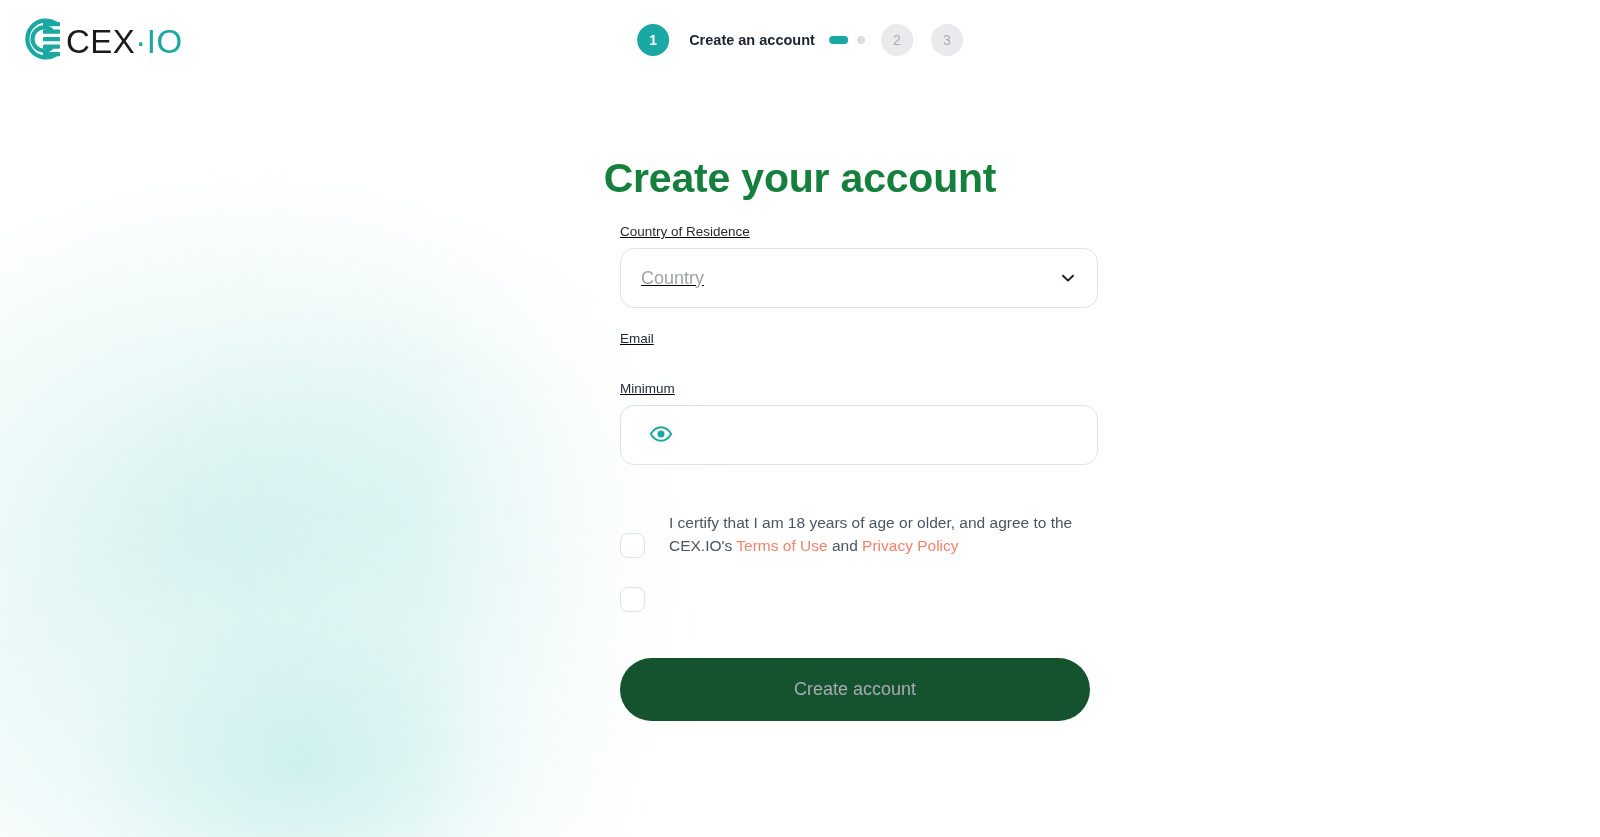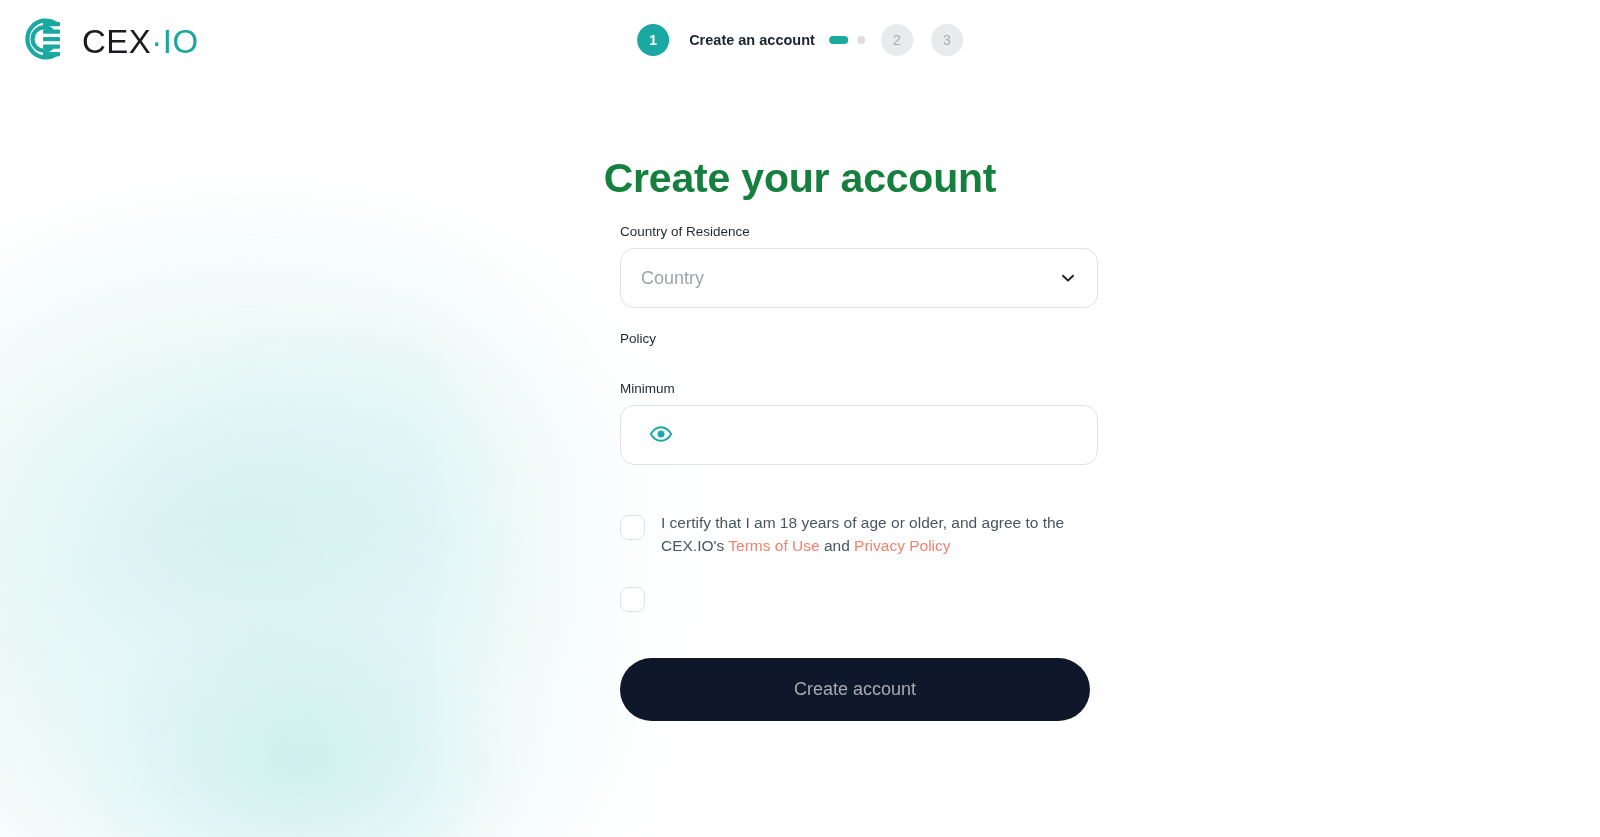--- a/index.html
+++ b/index.html
@@ -67,21 +67,21 @@
     top: 0; left: 0; right: 0;
     height: 80px;
     z-index: 5;
   }
   .logo {
     position: absolute;
     left: 16px;
     top: 14px;
     display: flex;
     align-items: center;
-    gap: 16px;
+    gap: 0;
     text-decoration: none;
   }
   .logo-mark { display: block; }
   .logo-word {
     font-size: 33px;
     letter-spacing: 0.5px;
     color: #1b1b1f;
     font-weight: 400;
     line-height: 1;
     white-space: nowrap;
@@ -153,21 +153,21 @@
     color: #15803d;
     letter-spacing: -0.2px;
     white-space: nowrap;
   }
   .form {
     position: absolute;
     top: 224px;
     left: 620px;
     width: 478px;
   }
-  .field { margin-bottom: 0; }
+  .field { margin-bottom: 0; text-decoration: underline; }
   .field-label {
     font-size: 13.5px;
     color: #1f2933;
     margin-bottom: 9px;
     display: block;
   }
   .control {
     position: relative;
     height: 60px;
     border: 1px solid #e0e2e6;
@@ -203,22 +203,22 @@
     padding: 0;
     cursor: pointer;
   }
   .spacer-23 { height: 23px; }
   .spacer-26 { height: 26px; }
 
   
   .checks { margin-top: 47px; }
   .check-row {
     display: flex;
-    align-items: flex-start;
-    gap: 16px;
+    align-items: flex-end;
+    gap: 24px;
   }
   .check-row + .check-row { margin-top: 26px; }
   .checkbox {
     flex: 0 0 auto;
     width: 25px; height: 25px;
     border: 1.5px solid #dfe2e8;
     border-radius: 8px;
     background: #ffffff;
     margin-top: 3px;
     cursor: pointer;
@@ -236,21 +236,21 @@
     cursor: pointer;
   }
 
   
   .submit {
     margin-top: 46px;
     width: 470px;
     height: 63px;
     border: 0;
     border-radius: 32px;
-    background: #0f172a;
+    background: #14532d;
     color: #a7abb1;
     font-size: 18px;
     font-family: inherit;
     font-weight: 400;
     cursor: default;
   }
 </style>
 </head>
 <body>
 
@@ -324,21 +324,21 @@
             <path d="M4 6.8 L9 11.6 L14 6.8" fill="none" stroke="#1c2430" stroke-width="2" stroke-linecap="round" stroke-linejoin="round"></path>
           </svg>
         </span>
       </div>
     </div>
 
     <div class="spacer-23"></div>
 
     
     <div class="field">
-      <label class="field-label">Policy</label>
+      <label class="field-label">Email</label>
     </div>
 
     <div class="spacer-26"></div>
 
     
     <div class="field">
       <label class="field-label">Minimum</label>
       <div class="control">
         <button type="button" class="eye-btn">
           <span>

